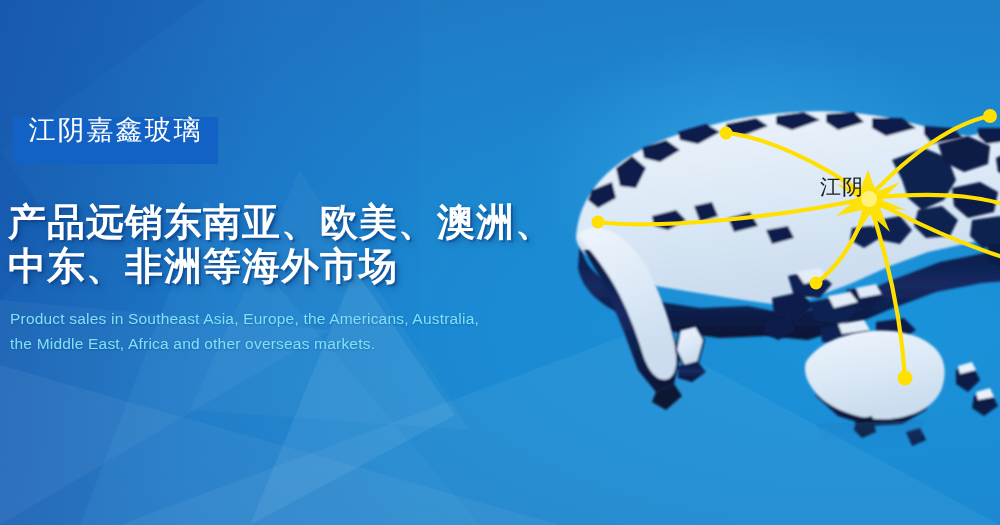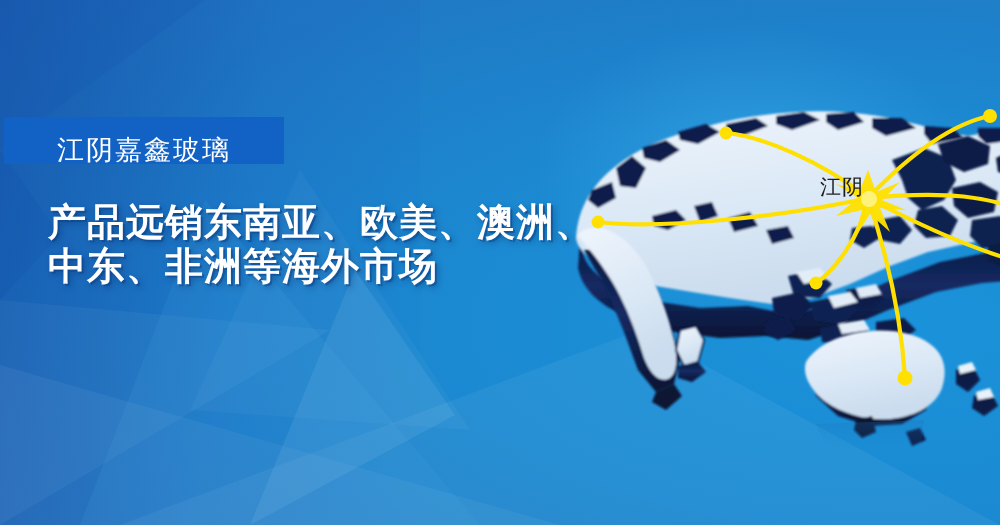--- a/index.html
+++ b/index.html
@@ -31,43 +31,42 @@
   .poly{position:absolute;pointer-events:none;}
 
   
   .map-wrap{
     position:absolute;left:520px;top:40px;width:500px;height:450px;
   }
   .map-wrap svg{display:block;width:100%;height:100%;}
 
   
   .badge{
-    position:absolute;left:4px;top:117px;
-    width:280px;height:47px;
+    position:absolute;left:13px;top:117px;
+    width:205px;height:47px;
     background:#1162c4;
-    display:flex;align-items:flex-end;justify-content:center;
+    display:flex;align-items:flex-start;justify-content:center;
   }
   .badge-text{
     color:#ffffff;
     font-size:27px;
     letter-spacing:2px;
     font-weight:400;
     line-height:1;
     white-space:nowrap;
   }
   .headline{
     position:absolute;left:8px;top:200px;width:600px;
     color:#ffffff;
     font-size:38px;
     font-weight:bold;
     line-height:44px;
     letter-spacing:1px;
     text-shadow:2px 2px 0 rgba(8,60,130,.45), 3px 3px 6px rgba(5,40,95,.40);
     white-space:pre-line;
-    margin-left:40px;
   }
   .subline{
     position:absolute;left:10px;top:306px;width:575px;
     color:#7fe2fb;
     font-size:15.5px;
     line-height:25px;
     letter-spacing:.2px;
     text-shadow:0 1px 2px rgba(8,50,110,.35);
     white-space:pre-line;
   }
@@ -244,14 +243,16 @@
 
   <div class="hub-label">江阴</div>
 
   <div class="badge">
     <span class="badge-text">江阴嘉鑫玻璃</span>
   </div>
 
   <div class="headline">产品远销东南亚、欧美、澳洲、
 中东、非洲等海外市场</div>
 
+  <div class="subline">Product sales in Southeast Asia, Europe, the Americans, Australia,
+the Middle East, Africa and other overseas markets.</div>
 
 </div>
 
 </body></html>

